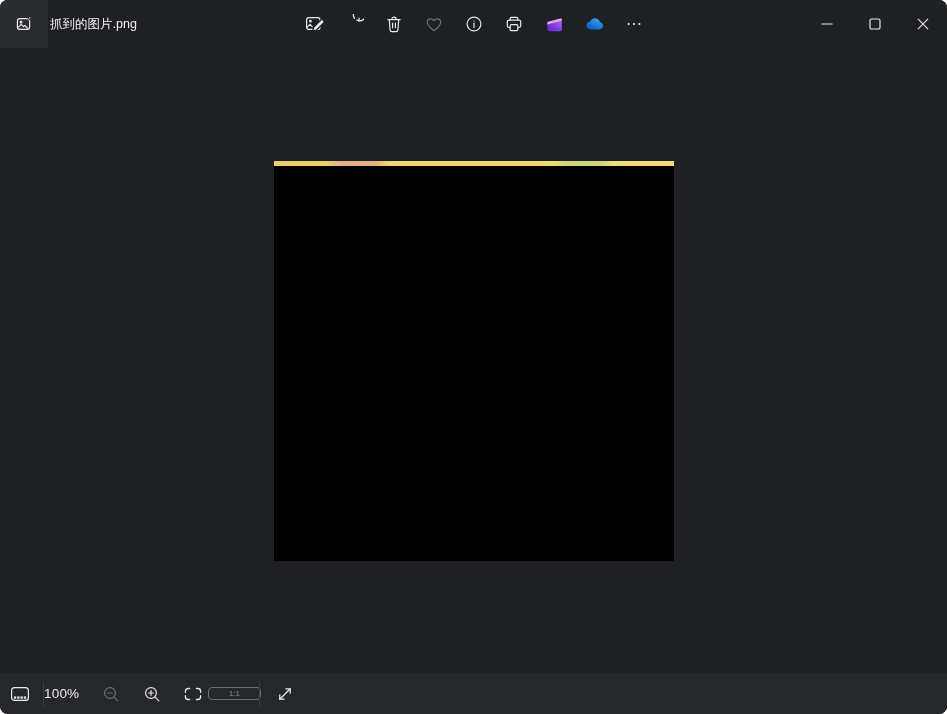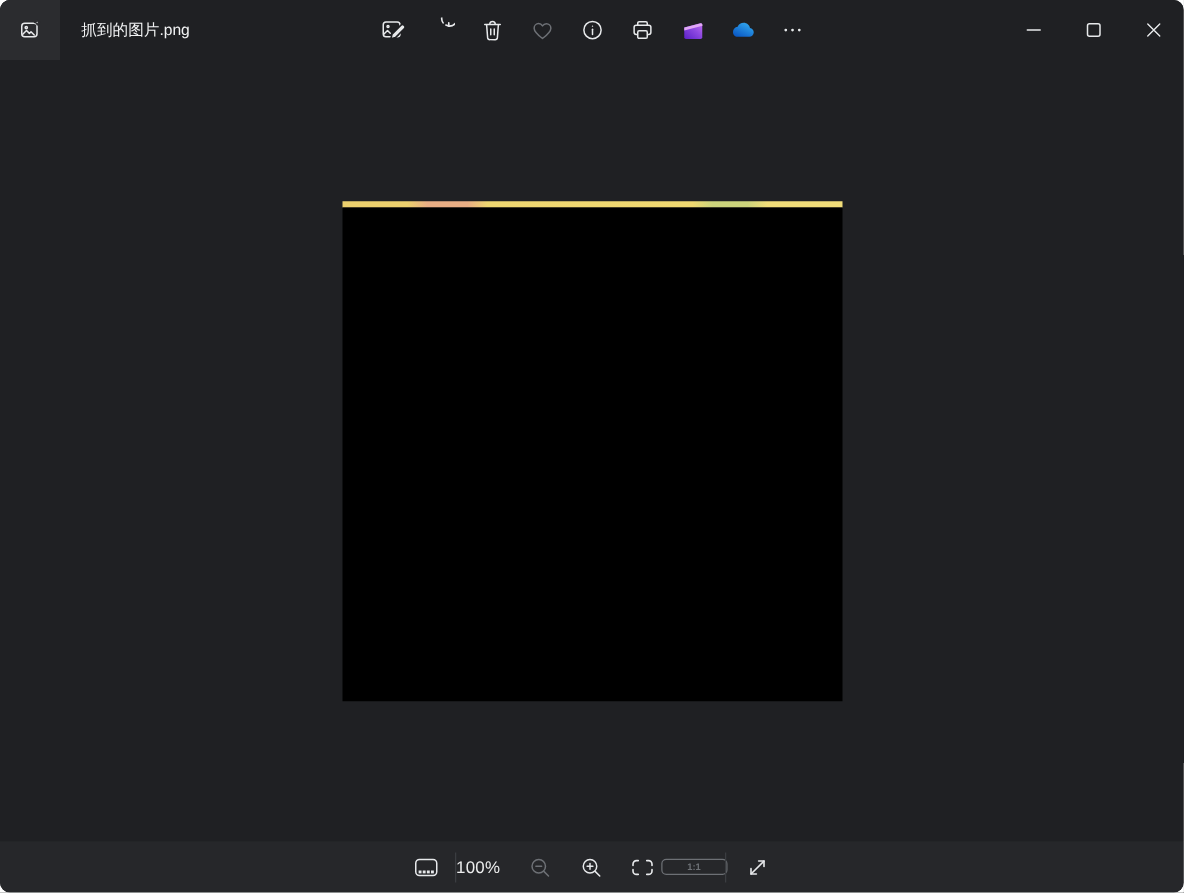--- a/index.html
+++ b/index.html
@@ -1,34 +1,34 @@
 <!DOCTYPE html>
 <html><head>
 <meta charset="utf-8">
 <style>
   html,body{margin:0;padding:0;background:#ffffff;font-family:"Liberation Sans",sans-serif;}
   .window{position:relative;width:947px;height:714px;background:#1f2023;border-radius:8px;overflow:hidden;}
 
   
   .titlebar{position:absolute;top:0;left:0;right:0;height:48px;background:#1f2023;display:flex;align-items:center;}
   .app-tile{width:48px;height:48px;background:#2b2c2f;display:flex;align-items:center;justify-content:center;flex:0 0 auto;cursor:pointer;}
-  .filename{margin-left:17px;font-size:12.5px;color:#f2f3f4;white-space:nowrap;}
+  .filename{margin-left:2px;font-size:12.5px;color:#f2f3f4;white-space:nowrap;}
   .toolbar{position:absolute;left:50%;top:0;transform:translateX(-50%);height:48px;display:flex;align-items:center;}
   .tb-btn{width:40px;height:48px;display:flex;align-items:center;justify-content:center;background:transparent;border:none;padding:0;cursor:pointer;}
   .win-controls{position:absolute;right:0;top:0;height:48px;display:flex;}
   .wc-btn{width:48px;height:48px;display:flex;align-items:center;justify-content:center;background:transparent;border:none;padding:0;cursor:pointer;}
 
   
   .viewer{position:absolute;top:48px;left:0;right:0;bottom:41px;background:#1f2023;display:flex;align-items:center;justify-content:center;}
   .photo{width:400px;height:400px;display:flex;flex-direction:column;}
   .photo-strip{height:5px;flex:0 0 auto;}
   .photo-body{flex:1 1 auto;background:#000000;}
 
   
-  .statusbar{position:absolute;left:0;right:0;bottom:0;height:41px;background:#26272a;display:flex;align-items:center;justify-content:center;}
+  .statusbar{position:absolute;left:0;right:0;bottom:0;height:41px;background:#26272a;display:flex;align-items:center;justify-content:flex-start;}
   .sb-left{display:flex;align-items:center;padding-left:6px;}
   .sb-right{display:flex;align-items:center;gap:9px;padding-right:4px;}
   .sb-btn{width:32px;height:28px;display:flex;align-items:center;justify-content:center;background:transparent;border:none;padding:0;cursor:pointer;}
   .sb-btn.narrow{width:28px;}
   .v-div{width:1px;height:24px;background:#3b3d41;}
   .zoom-label{font-size:13.5px;color:#eceded;margin-right:7px;letter-spacing:.2px;}
   .one2one{display:inline-block;border:1.2px solid #6d7075;border-radius:4px;color:#6d7075;font-size:7.5px;font-weight:bold;padding:2px 20px;line-height:1;}
   svg{display:block;}
 </style>
 </head>

